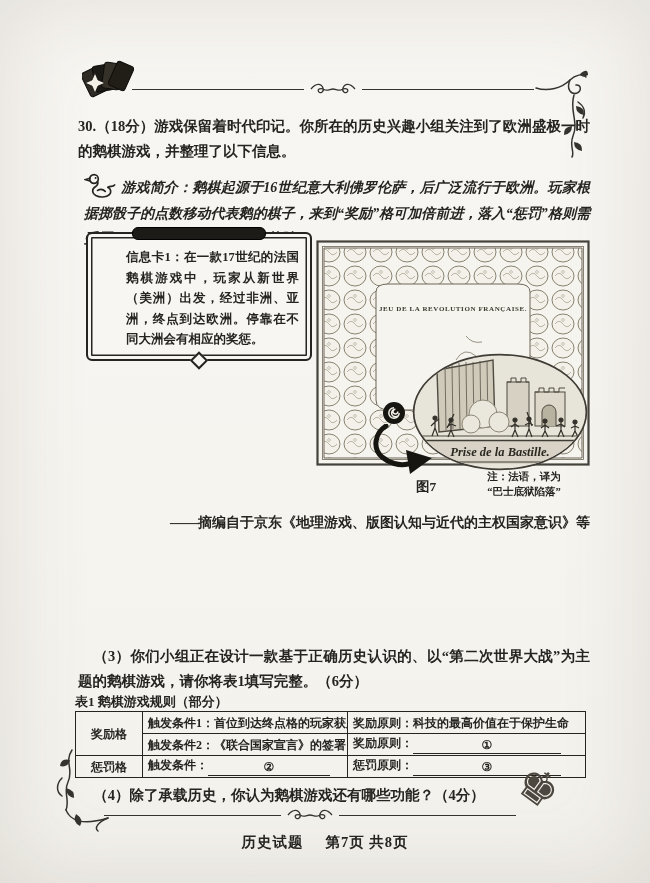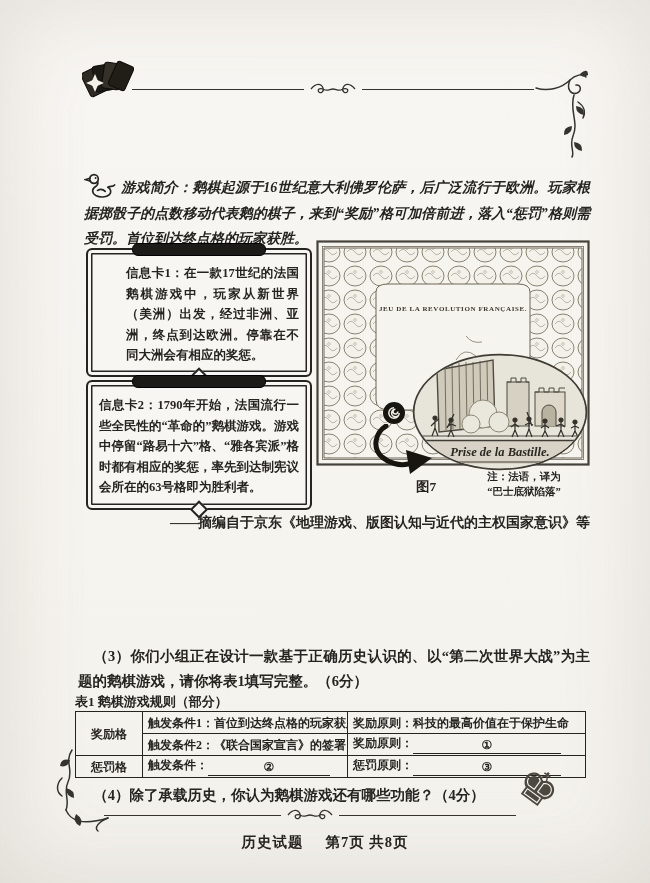--- a/index.html
+++ b/index.html
@@ -32,21 +32,21 @@
   
   .card{position:absolute;left:86px;width:226px;background:#f8f6f2;border:2px solid #262420;
         border-radius:6px;box-shadow:inset 0 0 0 3px #f8f6f2,inset 0 0 0 4.5px #262420;
         padding:13px 11px 9px;box-sizing:border-box;}
   .card::before{content:"";position:absolute;top:-7px;left:50%;transform:translateX(-50%);
         width:132px;height:11px;background:#1d1b17;border-radius:6px;border:1px solid #000;}
   .card::after{content:"";position:absolute;bottom:-8px;left:50%;
         transform:translateX(-50%) rotate(45deg);width:9px;height:9px;background:#f8f6f2;
         border:2px solid #262420;}
   .card p{margin:0;font-size:12.5px;line-height:20.5px;font-weight:700;text-align:justify;}
-  .card1{top:248px;min-height:128px;padding-left:38px;}
+  .card1{top:232px;min-height:128px;padding-left:38px;}
   .card2{top:380px;min-height:130px;}
   
   .figure{position:absolute;left:316px;top:238px;width:276px;height:272px;}
   .board{position:absolute;left:0;top:2px;z-index:1;}
   .loupe{position:absolute;left:95px;top:114px;z-index:2;}
   .dot{position:absolute;left:66px;top:163px;z-index:3;}
   .arrow{position:absolute;left:56px;top:186px;z-index:3;}
   .fig-caption{position:absolute;left:100px;top:240px;z-index:4;font-size:13.5px;font-weight:700;}
   .fig-note{position:absolute;left:140px;top:231px;width:136px;z-index:4;font-size:10.5px;
             line-height:15px;font-weight:700;text-align:center;}
@@ -98,37 +98,35 @@
       <path d="M44 40 C50 44 52 50 49 56"></path>
     </g>
     <g fill="#35332e">
       <path d="M46 12 q8 -7 8 1 q-6 4 -8 -1Z"></path>
       <path d="M42 44 q9 1 8 9 q-8 -1 -8 -9Z"></path>
       <path d="M38 64 q-9 1 -8 9 q8 -1 8 -9Z"></path>
       <path d="M40 80 q9 1 8 9 q-8 -1 -8 -9Z"></path>
     </g>
   </svg>
 
+  <p class="para" style="top:114px">30.（18分）游戏保留着时代印记。你所在的历史兴趣小组关注到了欧洲盛极一时的鹅棋游戏，并整理了以下信息。</p>
 
   <p class="intro"><svg class="goose" width="32" height="28" viewBox="0 0 32 28">
         <g fill="none" stroke="#262420" stroke-width="1.7" stroke-linecap="round">
           <circle cx="10" cy="7" r="4.3"></circle>
           <path d="M5.9 6.2 L1.5 7.6 L5.9 9"></path>
           <path d="M13.4 9.5 C15.3 12.5 12.3 14 10.3 15.5 C7.8 17.5 8.1 21.5 11.8 23.6 C15.8 25.7 22.5 25.5 25.4 22.6 C27.7 20.3 26.9 16.9 24 15.3"></path>
           <path d="M24 15.3 C26.8 13.8 28.6 15.2 30.6 13"></path>
           <path d="M13.5 18.4 C16.3 16.9 19.3 17.4 21.2 19.4"></path>
         </g>
         <circle cx="11.6" cy="6" r="0.95" fill="#262420"></circle>
       </svg><b>游戏简介：</b><span>鹅棋起源于16世纪意大利佛罗伦萨，后广泛流行于欧洲。玩家根据掷骰子的点数移动代表鹅的棋子，来到“奖励”格可加倍前进，落入“惩罚”格则需受罚。首位到达终点格的玩家获胜。</span></p>
 
   <div class="card card1">
     <p><b>信息卡1：</b><span>在一款17世纪的法国鹅棋游戏中，玩家从新世界（美洲）出发，经过非洲、亚洲，终点到达欧洲。停靠在不同大洲会有相应的奖惩。</span></p>
-  </div>
-  <div class="card card2">
-    <p><b>信息卡2：</b><span>1790年开始，法国流行一些全民性的“革命的”鹅棋游戏。游戏中停留“路易十六”格、“雅各宾派”格时都有相应的奖惩，率先到达制宪议会所在的63号格即为胜利者。</span></p>
   </div>
 
   <div class="figure">
     <svg class="board" width="274" height="226" viewBox="0 0 274 226">
       <defs>
         <pattern id="cellp" width="26" height="24" patternUnits="userSpaceOnUse">
           <ellipse cx="13" cy="12" rx="11" ry="10" fill="#f3f1ea" stroke="#87816f" stroke-width="1"></ellipse>
           <path d="M5 12 q4 -5.5 8 0 t8 0" fill="none" stroke="#9b9480" stroke-width="0.65"></path>
           <circle cx="13" cy="8" r="1.4" fill="none" stroke="#9b9480" stroke-width="0.5"></circle>
         </pattern>

